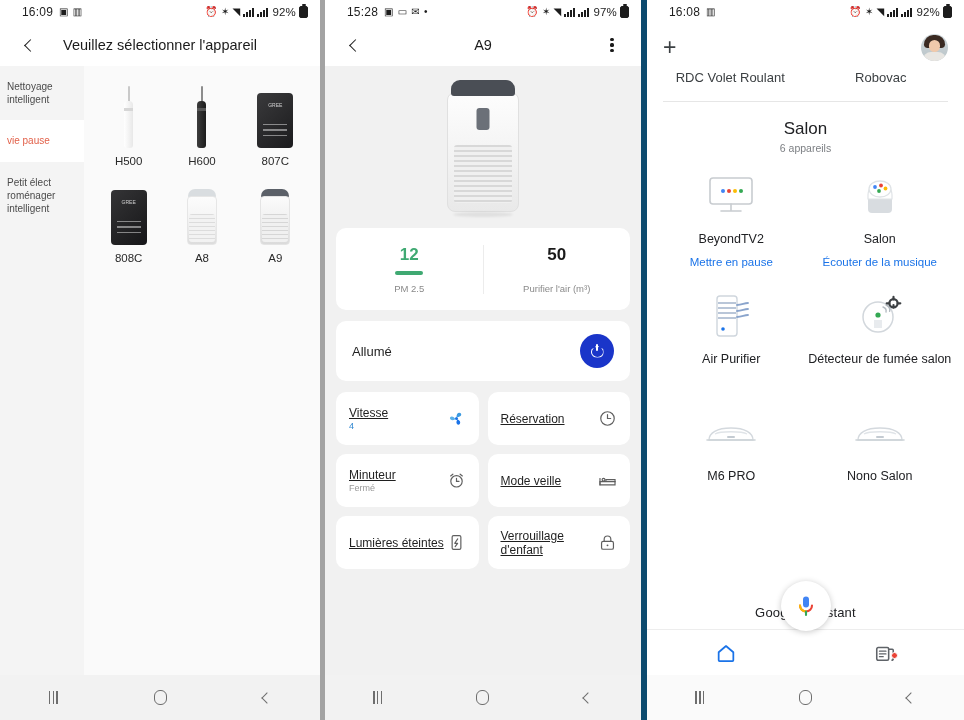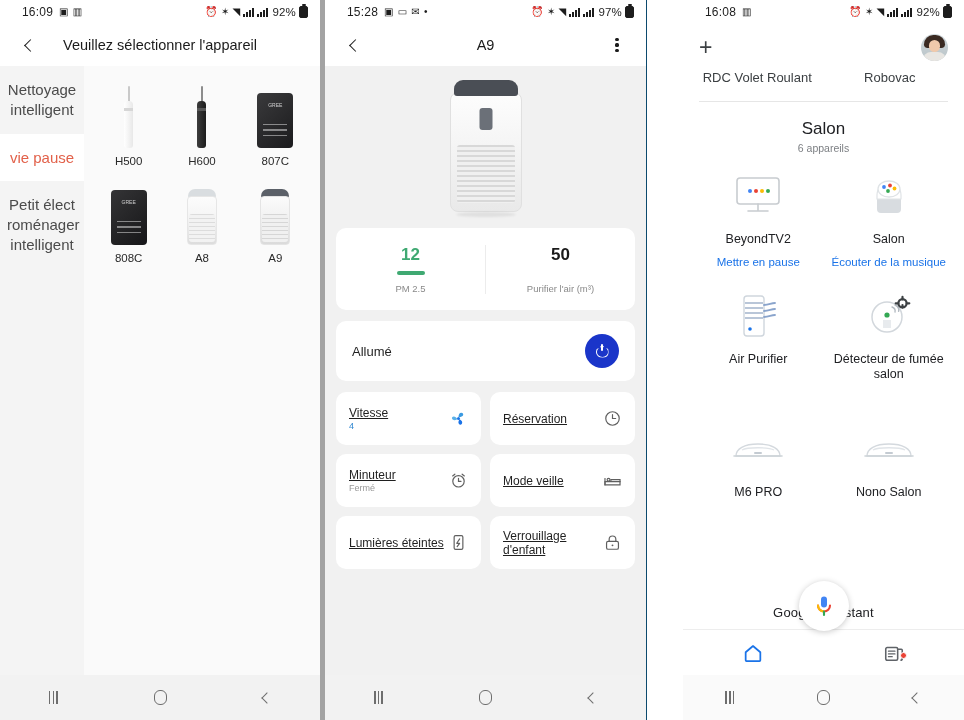--- a/index.html
+++ b/index.html
@@ -7,22 +7,22 @@
     width: 964px; height: 720px;
     font-family: "Liberation Sans", sans-serif;
     background: #ffffff;
     overflow: hidden;
   }
   .screens { display: flex; width: 964px; height: 720px; }
 
   
   .panel { position: relative; height: 720px; background: #fff; display: flex; flex-direction: column; }
   .p1 { width: 325px; border-right: 5px solid #a3a3a3; }
-  .p2 { width: 322px; border-right: 1px solid #0c4a6e; }
-  .p3 { width: 317px; padding-left: 36px; }
+  .p2 { width: 322px; border-right: 6px solid #0c4a6e; }
+  .p3 { width: 317px; }
 
   
   .statusbar {
     height: 24px; flex: 0 0 24px;
     display: flex; align-items: center;
     padding: 0 12px 0 22px;
     font-size: 11.5px; color: #1d1d1d;
     letter-spacing: .2px;
   }
   .sb-time { font-size: 12px; font-weight: 400; }
@@ -57,22 +57,22 @@
     position: relative; z-index: 2; background: none; border: none; cursor: pointer;
   }
   .chev-left { width: 9px; height: 9px; border-left: 1.6px solid #1b1b1b; border-bottom: 1.6px solid #1b1b1b; transform: rotate(45deg); margin-left: 3px; }
   .kebab { display: flex; flex-direction: column; gap: 2.6px; }
   .kebab span { width: 3.2px; height: 3.2px; border-radius: 50%; background: #1b1b1b; display: block; }
 
   
   .picker-body { flex: 1; display: flex; min-height: 0; background: #fff; }
   .cat-rail { width: 84px; flex: 0 0 84px; background: #f4f4f4; }
   .cat-item {
-    padding: 14px 7px; text-align: center;
-    font-size: 15px; line-height: 1.32; color: #4b4b4b;
+    padding: 14px 7px; 
+    font-size: 10px; line-height: 1.32; color: #4b4b4b;
     cursor: pointer; background: #f4f4f4;
   }
   .cat-item.active { background: #ffffff; color: #e2614a; }
   .grid-area { flex: 1; background: #fafafa; padding: 14px 8px 0 8px; }
   .dev-grid { display: grid; grid-template-columns: repeat(3, 1fr); row-gap: 10px; }
   .dev-cell { display: flex; flex-direction: column; align-items: center; cursor: pointer; }
   .dev-art { height: 68px; display: flex; align-items: flex-end; justify-content: center; }
   .dev-name { font-size: 11.5px; color: #2a2a2a; margin-top: 7px; }
 
   

